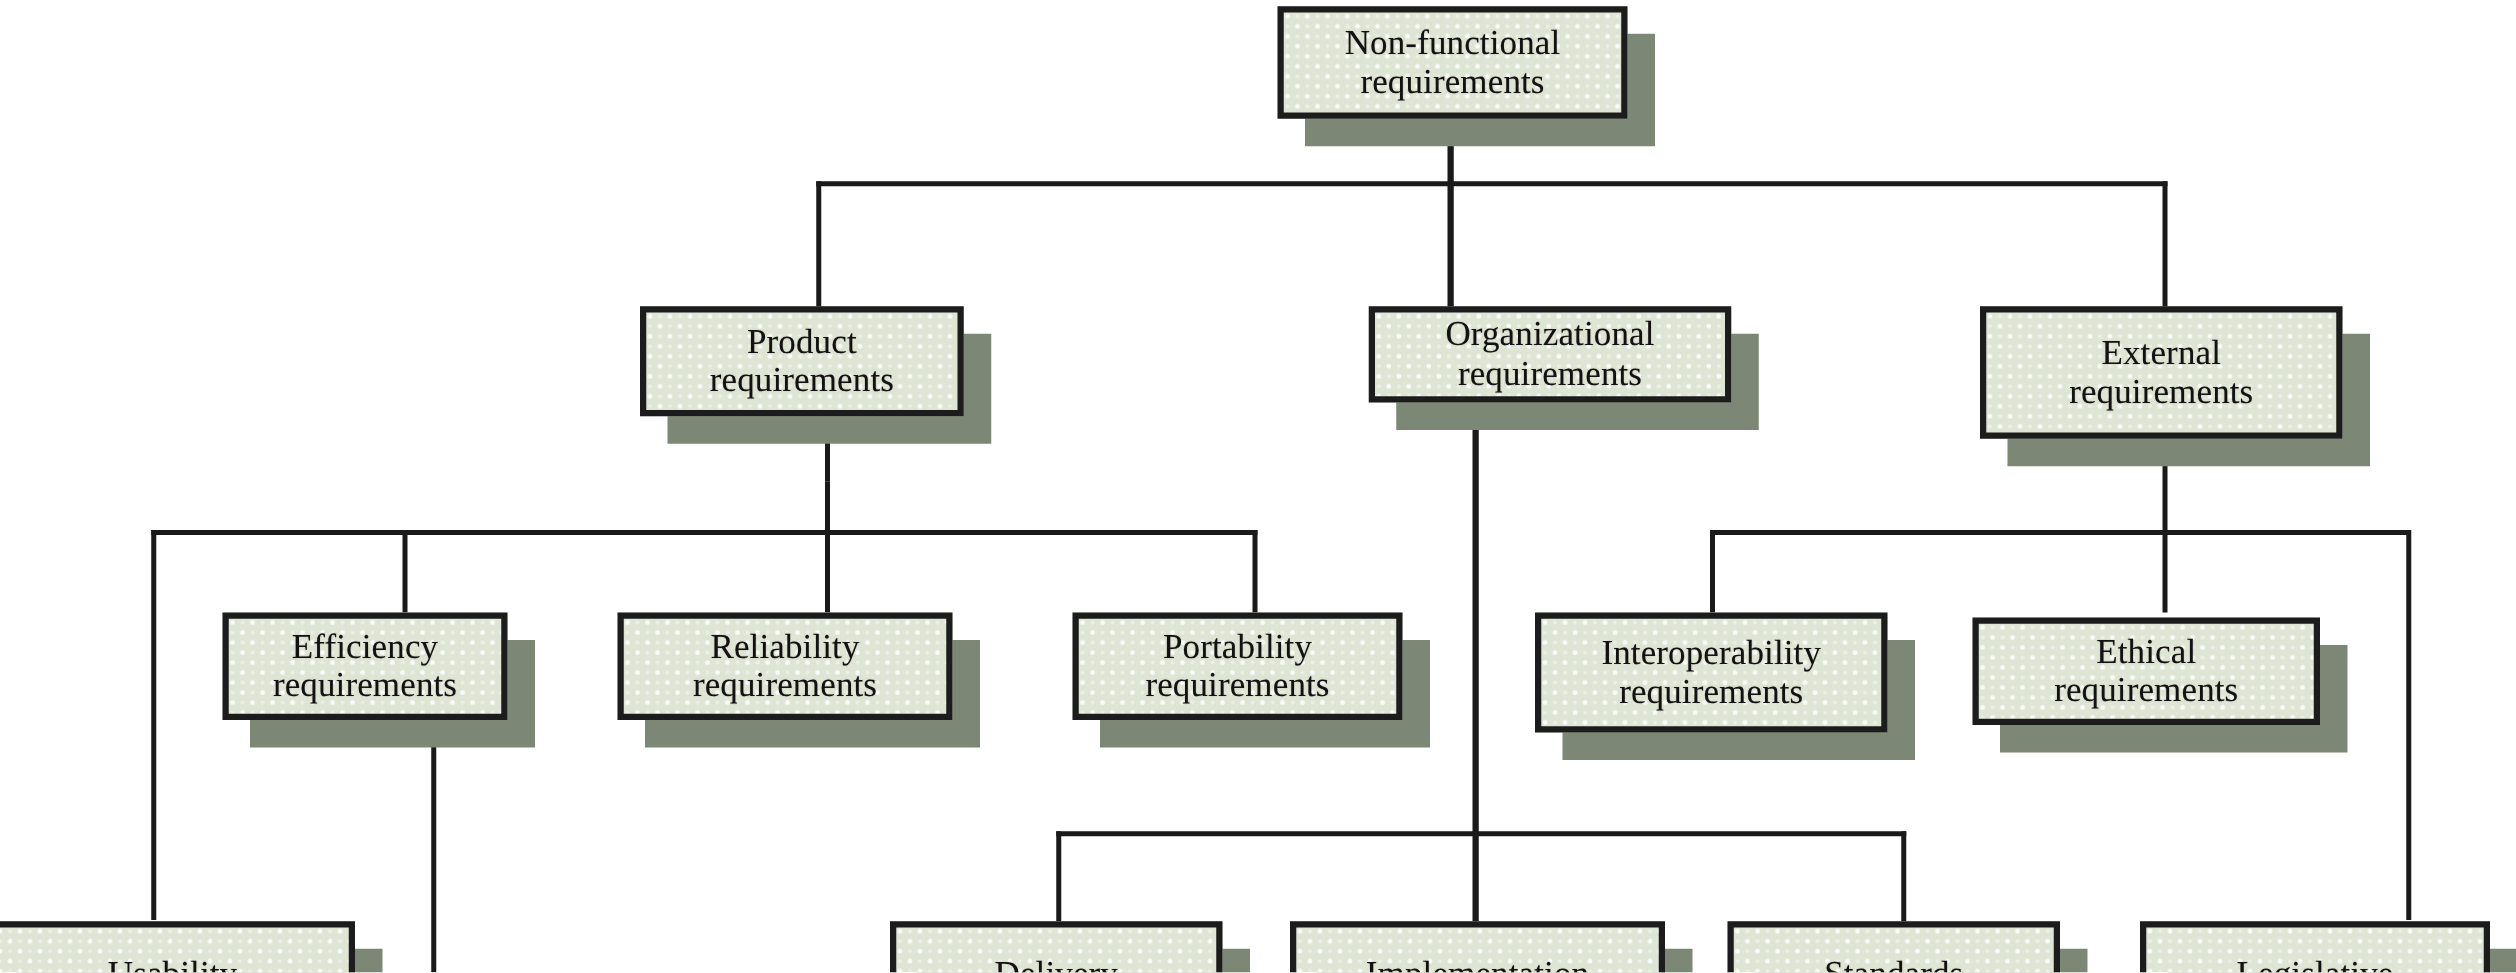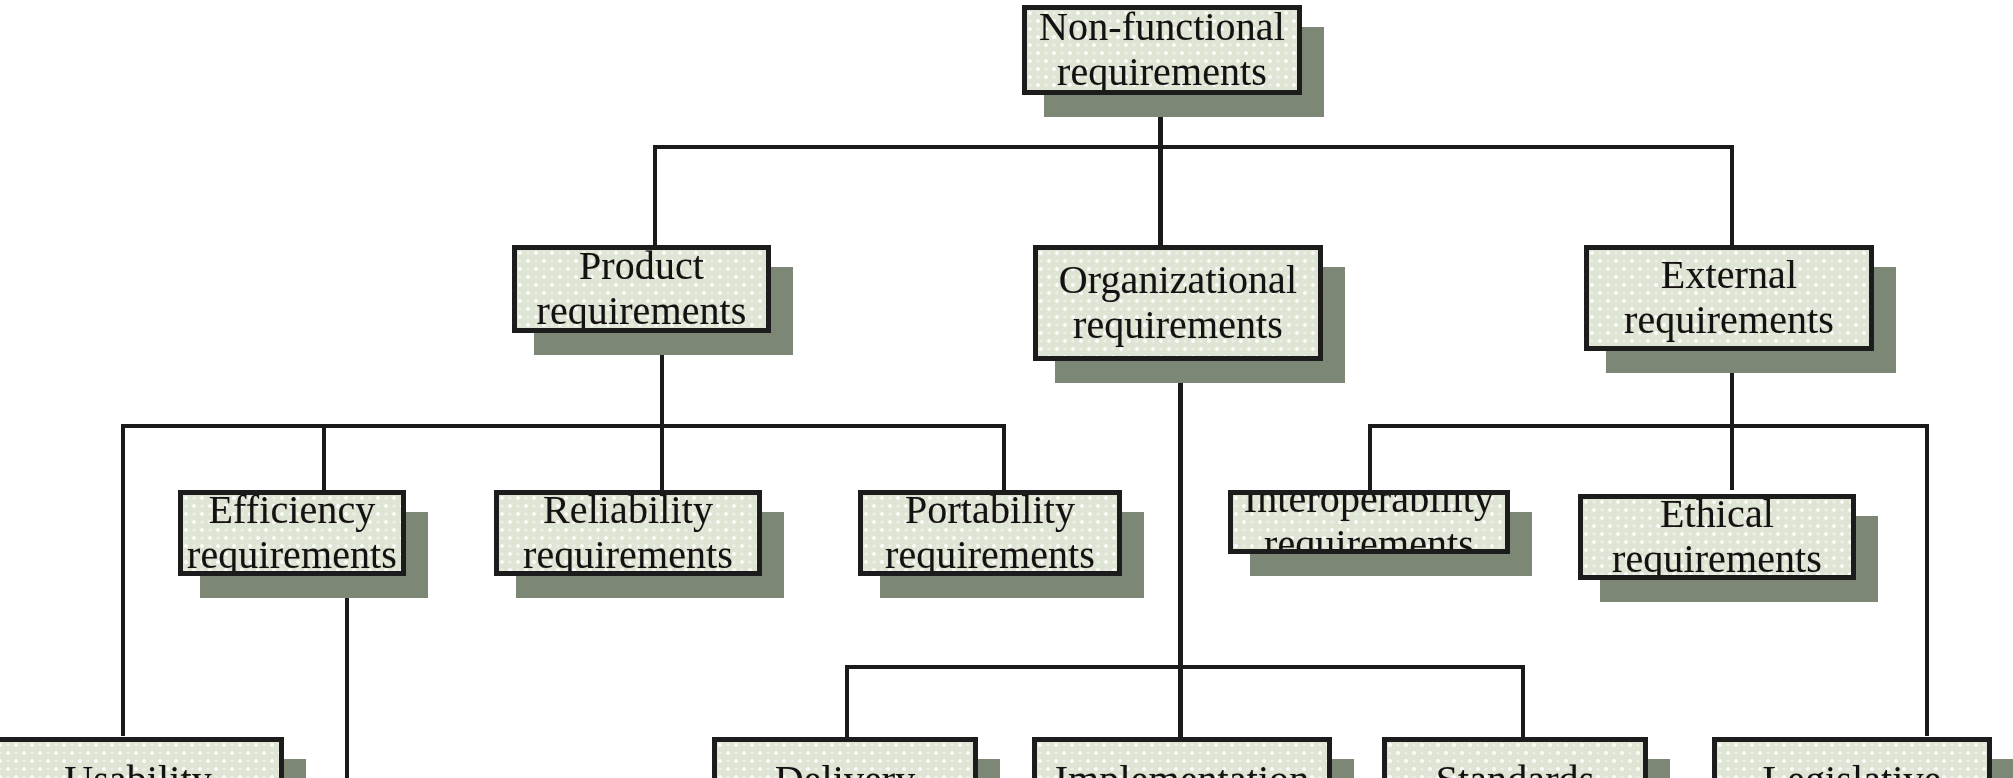--- a/index.html
+++ b/index.html
@@ -18,21 +18,21 @@
               background-color:#dfe5d5;
               background-image:
                 radial-gradient(circle at 3px 3px, rgba(255,255,255,.85) 1.6px, rgba(255,255,255,0) 2.2px),
                 radial-gradient(circle at 11px 11px, rgba(255,255,255,.85) 1.6px, rgba(255,255,255,0) 2.2px),
                 radial-gradient(circle at 11px 3px, rgba(250,252,246,.45) 1.2px, rgba(255,255,255,0) 1.9px),
                 radial-gradient(circle at 3px 11px, rgba(250,252,246,.45) 1.2px, rgba(255,255,255,0) 1.9px);
               background-size:16px 16px,16px 16px,16px 16px,16px 16px;
               display:flex;flex-direction:column;align-items:center;justify-content:center;
               overflow:hidden;}
   .node .lbl{display:block;text-align:center;color:#121212;
-             font-size:40px;line-height:1.12;letter-spacing:.1px;
+             font-size:28px;line-height:1.12;letter-spacing:.1px;
              white-space:nowrap;text-shadow:0 0 1px rgba(80,40,20,.35);}
 </style>
 </head>
 <body>
 
 <div id="stage">
 
   <div class="ln v" style="left:1158px;top:92px;width:5px;height:56px;"></div>
   <div class="ln h" style="left:653px;top:145px;width:1081px;"></div>
   <div class="ln v" style="left:653px;top:145px;height:105px;"></div>
@@ -70,21 +70,21 @@
   </div>
 
   <div class="node" style="left:512px;top:245px;width:259px;height:88px;">
     <div class="shadow"></div>
     <div class="body">
       <span class="lbl">Product</span>
       <span class="lbl">requirements</span>
     </div>
   </div>
 
-  <div class="node" style="left:1033px;top:245px;width:290px;height:116px;">
+  <div class="node" style="left:1095px;top:245px;width:290px;height:77px;">
     <div class="shadow"></div>
     <div class="body">
       <span class="lbl">Organizational</span>
       <span class="lbl">requirements</span>
     </div>
   </div>
 
   <div class="node" style="left:1584px;top:245px;width:290px;height:106px;">
     <div class="shadow"></div>
     <div class="body">
@@ -110,21 +110,21 @@
   </div>
 
   <div class="node" style="left:858px;top:490px;width:264px;height:86px;border-radius:10px;">
     <div class="shadow"></div>
     <div class="body">
       <span class="lbl">Portability</span>
       <span class="lbl">requirements</span>
     </div>
   </div>
 
-  <div class="node" style="left:1228px;top:490px;width:282px;height:64px;">
+  <div class="node" style="left:1228px;top:490px;width:282px;height:96px;">
     <div class="shadow"></div>
     <div class="body">
       <span class="lbl">Interoperability</span>
       <span class="lbl">requirements</span>
     </div>
   </div>
 
   <div class="node" style="left:1578px;top:494px;width:278px;height:86px;">
     <div class="shadow"></div>
     <div class="body">

